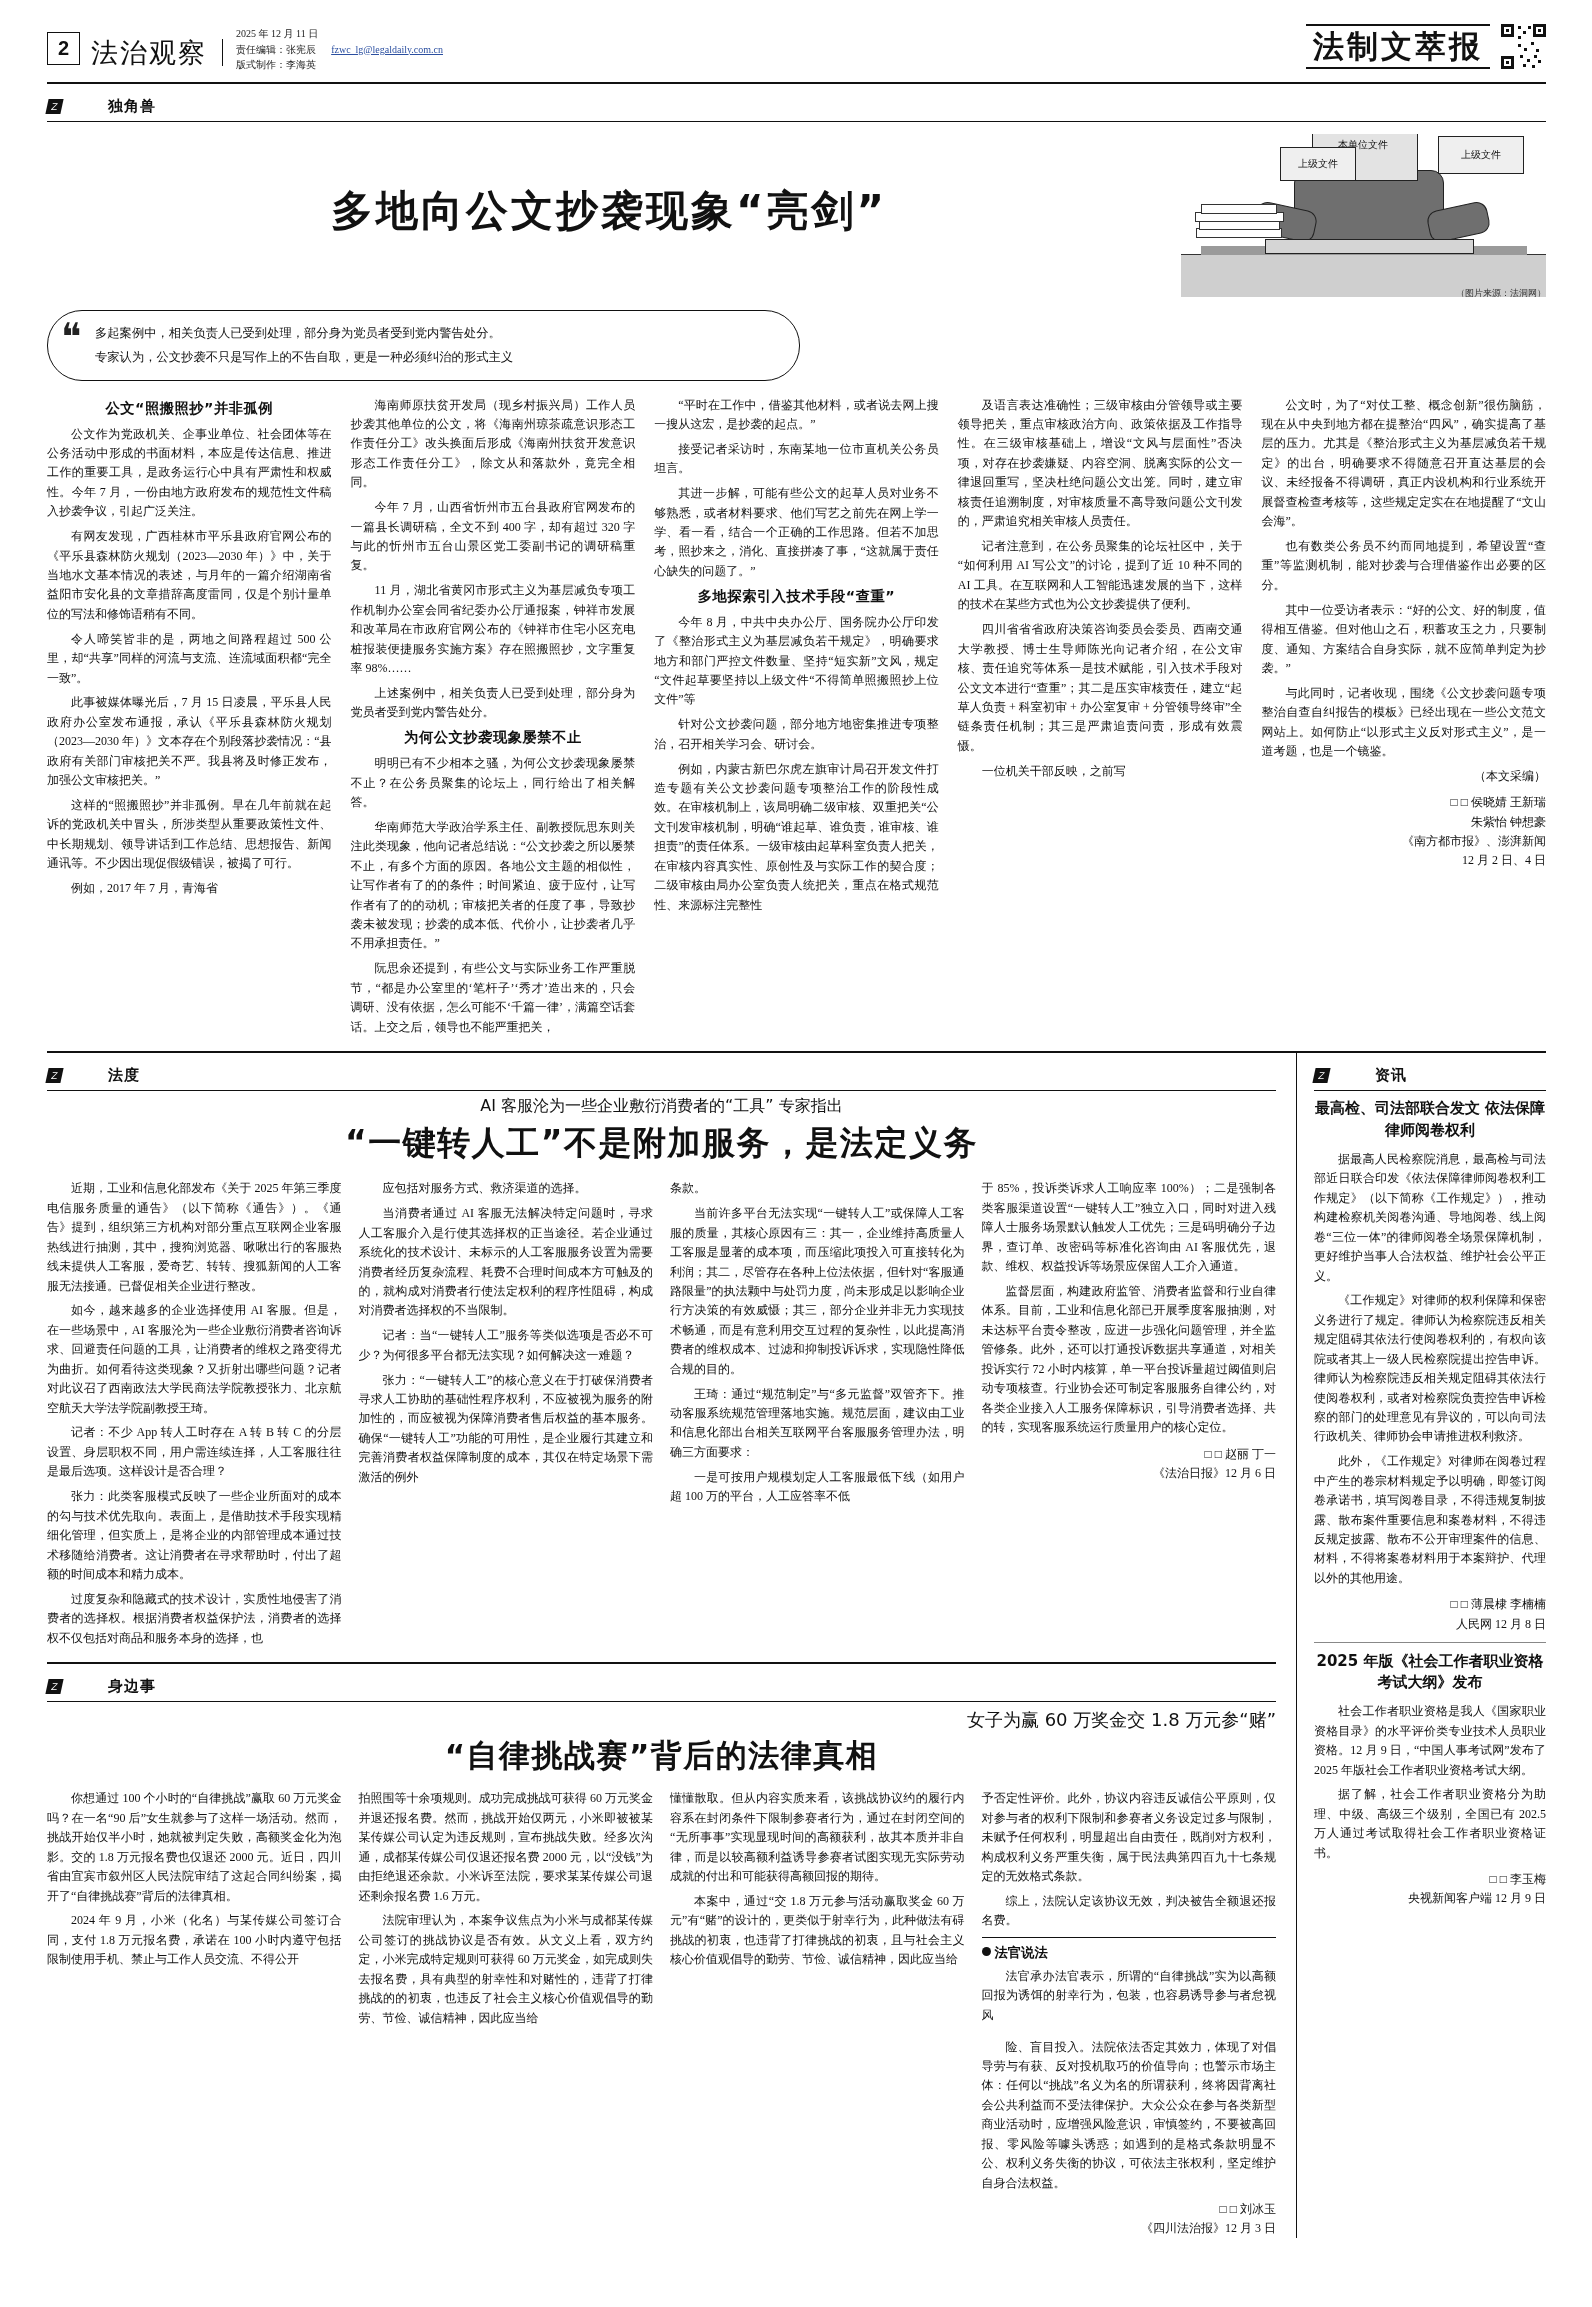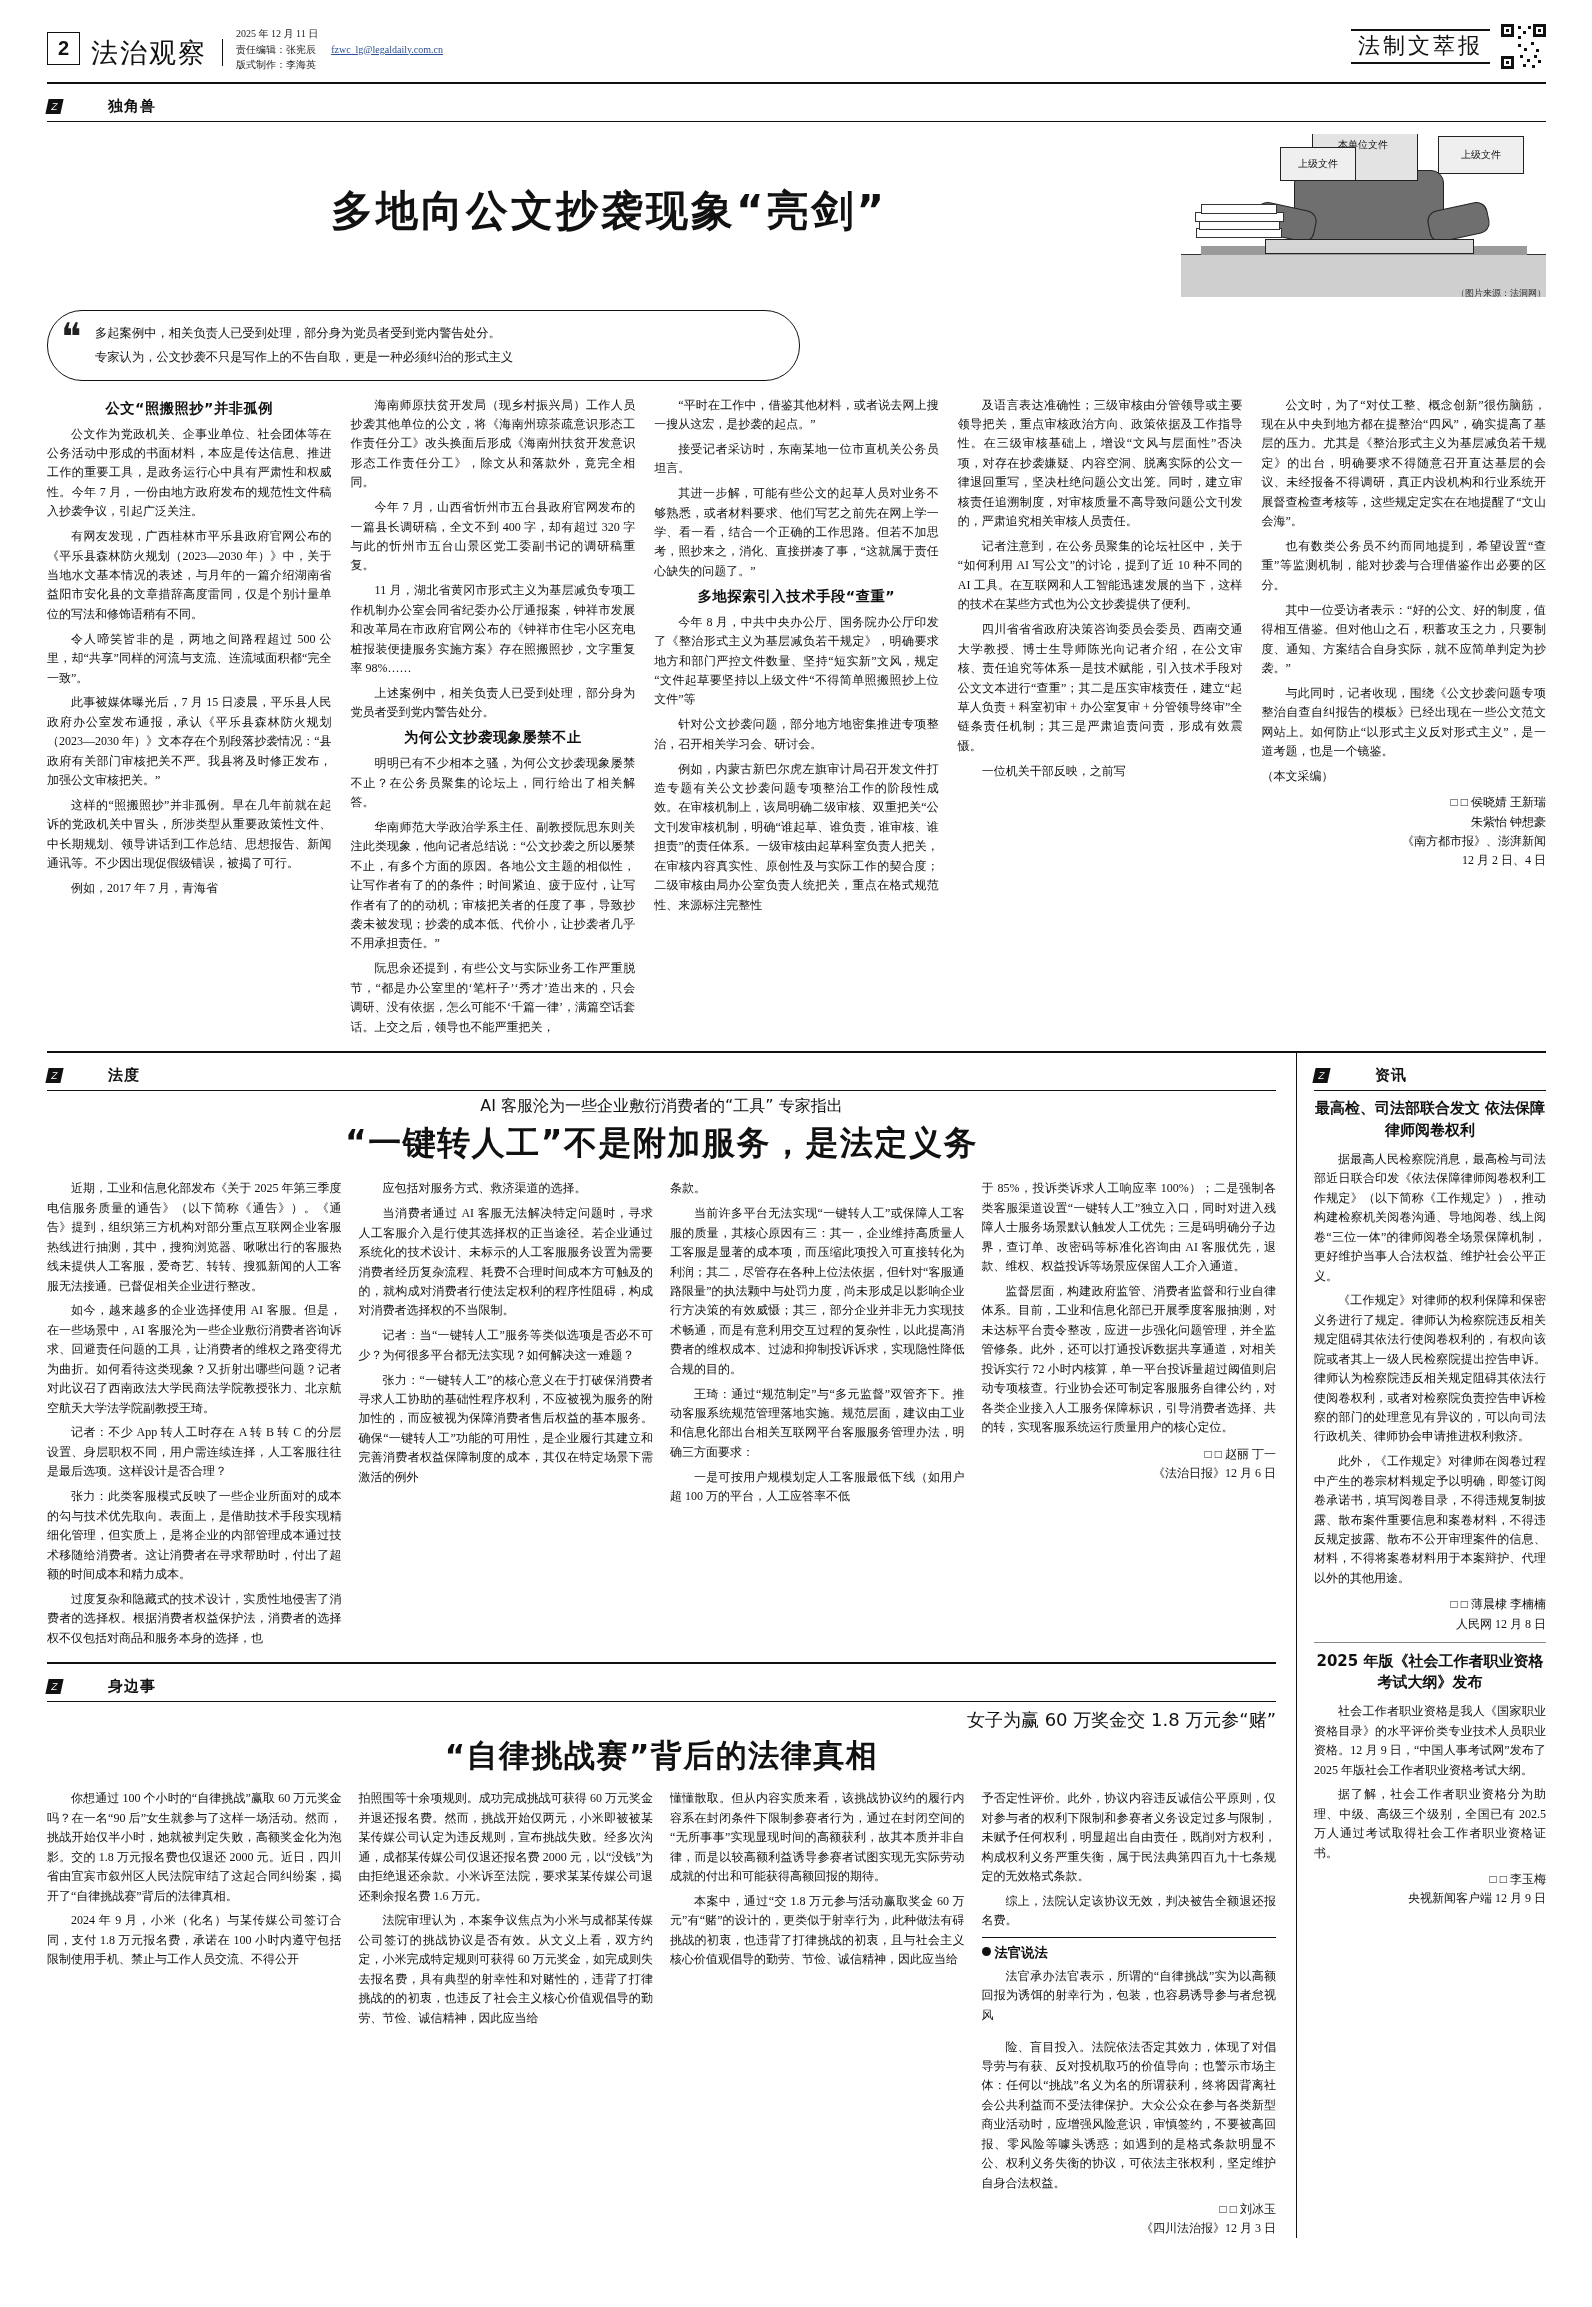--- a/index.html
+++ b/index.html
@@ -36,21 +36,21 @@
     font-family:"DejaVu Sans","Liberation Sans",sans-serif;
     padding-right:15px;border-right:1.5px solid #111;margin-right:13px;
     line-height:1;
     margin-top:8px;
   }
   .mh-meta{font-size:10px;line-height:1.55;color:#222;padding-top:2px;}
   .mh-meta .row{white-space:nowrap;}
   .mh-meta .mail{color:#2b4fa0;text-decoration:underline;}
   .mh-right{margin-left:auto;display:flex;align-items:center;gap:11px;}
   .paper-logo{
-    font-size:22px;font-weight:normal;letter-spacing:3px;
+    font-size:31px;font-weight:bold;letter-spacing:3px;
     font-family:"DejaVu Sans","Liberation Sans",sans-serif;
     border-bottom:2px solid #111;border-top:2px solid #111;
     padding:3px 7px;line-height:1.1;
   }
   .qr{width:45px;height:45px;position:relative;background:#fff;}
   .qr i{position:absolute;background:#111;display:block;}
   
   .flag{
     display:flex;align-items:center;gap:6px;margin:13px 0 3px 0;
   }
@@ -269,21 +269,21 @@
       <p class="body">及语言表达准确性；三级审核由分管领导或主要领导把关，重点审核政治方向、政策依据及工作指导性。在三级审核基础上，增设“文风与层面性”否决项，对存在抄袭嫌疑、内容空洞、脱离实际的公文一律退回重写，坚决杜绝问题公文出笼。同时，建立审核责任追溯制度，对审核质量不高导致问题公文刊发的，严肃追究相关审核人员责任。</p>
       <p class="body">记者注意到，在公务员聚集的论坛社区中，关于“如何利用 AI 写公文”的讨论，提到了近 10 种不同的 AI 工具。在互联网和人工智能迅速发展的当下，这样的技术在某些方式也为公文抄袭提供了便利。</p>
       <p class="body">四川省省省政府决策咨询委员会委员、西南交通大学教授、博士生导师陈光向记者介绍，在公文审核、责任追究等体系一是技术赋能，引入技术手段对公文文本进行“查重”；其二是压实审核责任，建立“起草人负责 + 科室初审 + 办公室复审 + 分管领导终审”全链条责任机制；其三是严肃追责问责，形成有效震慑。</p>
       <p class="body">一位机关干部反映，之前写</p>
     </div>
     <div class="col">
       <p class="body">公文时，为了“对仗工整、概念创新”很伤脑筋，现在从中央到地方都在提整治“四风”，确实提高了基层的压力。尤其是《整治形式主义为基层减负若干规定》的出台，明确要求不得随意召开直达基层的会议、未经报备不得调研，真正内设机构和行业系统开展督查检查考核等，这些规定定实在在地提醒了“文山会海”。</p>
       <p class="body">也有数类公务员不约而同地提到，希望设置“查重”等监测机制，能对抄袭与合理借鉴作出必要的区分。</p>
       <p class="body">其中一位受访者表示：“好的公文、好的制度，值得相互借鉴。但对他山之石，积蓄攻玉之力，只要制度、通知、方案结合自身实际，就不应简单判定为抄袭。”</p>
       <p class="body">与此同时，记者收现，围绕《公文抄袭问题专项整治自查自纠报告的模板》已经出现在一些公文范文网站上。如何防止“以形式主义反对形式主义”，是一道考题，也是一个镜鉴。</p>
-      <p class="body noind" style="">（本文采编）</p>
+      <p class="body noind" style="text-align:right;">（本文采编）</p>
       <div class="byline">
         <div><span class="box"></span><span>□ 侯晓婧 王新瑞</span></div>
         <div>朱紫怡 钟想豪</div>
         <div>《南方都市报》、澎湃新闻</div>
         <div>12 月 2 日、4 日</div>
       </div>
     </div>
   </div>
 
   <div class="rule-thick"></div>

